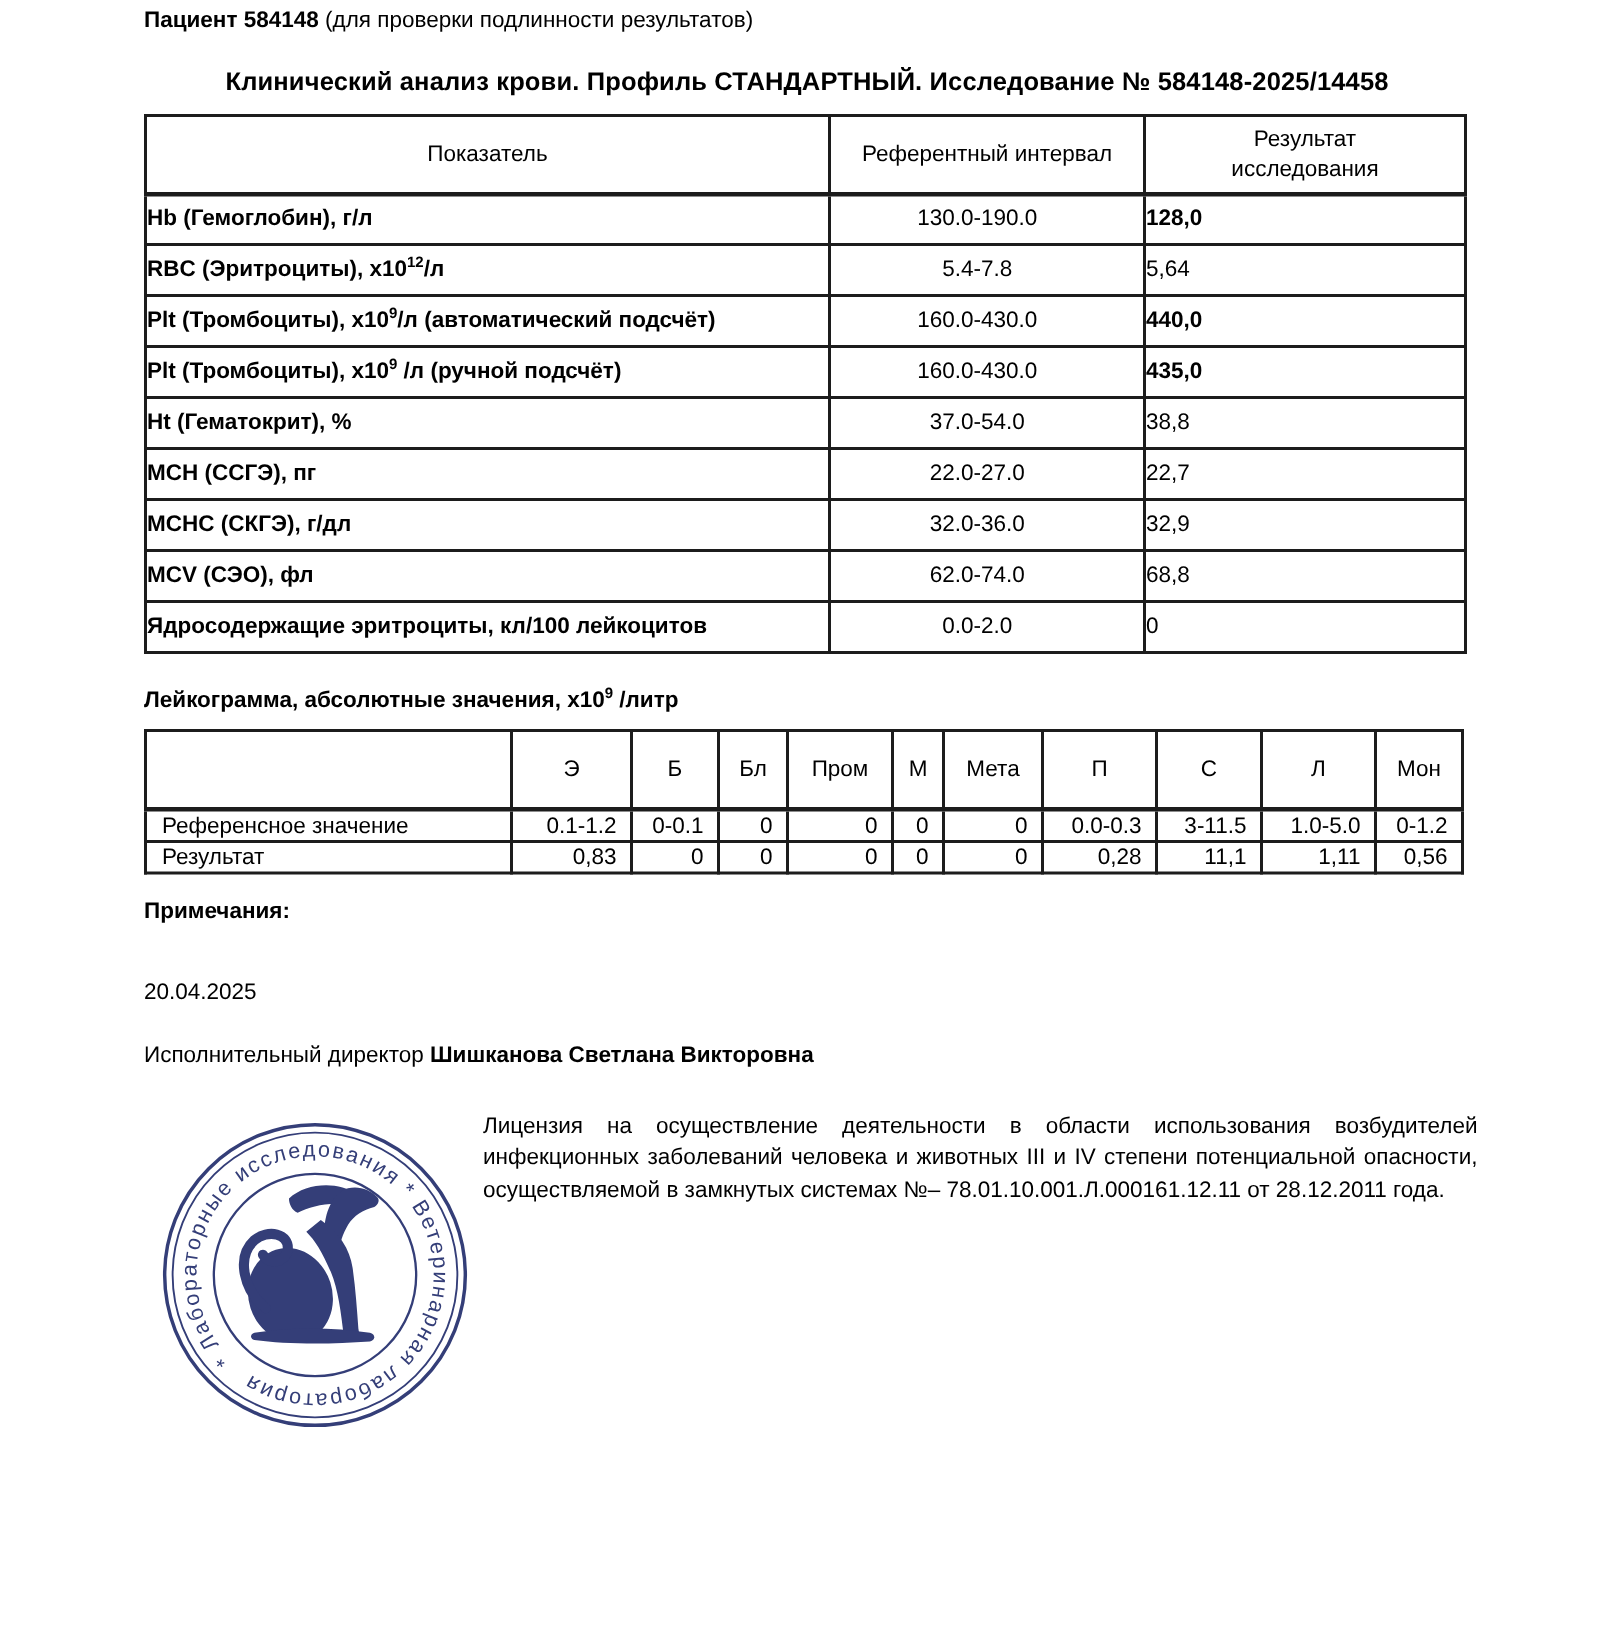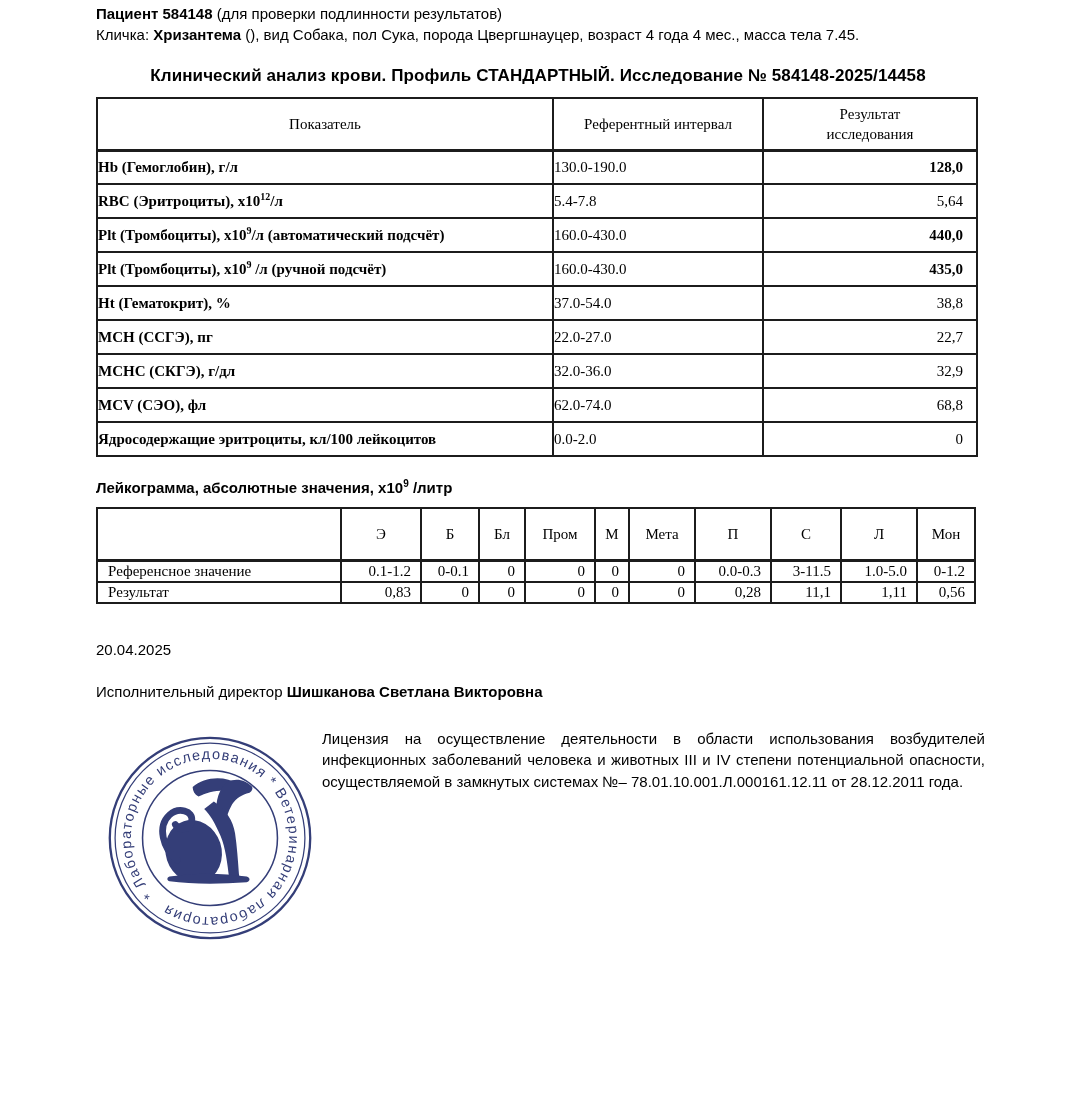--- a/index.html
+++ b/index.html
@@ -9,32 +9,32 @@
     font-family:"Liberation Sans","DejaVu Sans",sans-serif; font-size:15px;
   }
   .content { position:absolute; left:96px; top:0; width:884px; }
   .hdr-line { line-height:21px; }
   .hdr-line.first { margin-top:3px; }
   .b { font-weight:700; }
   .title { margin-top:21px; font-size:17px; font-weight:700; text-align:center; letter-spacing:0.1px; }
 
   sup { font-size:10px; line-height:0; vertical-align:baseline; position:relative; top:-6px; }
 
-  table.tbl { border-collapse:collapse; table-layout:fixed; width:880px; margin-top:11px; font-size:15px;font-family:Liberation Serif, serif; }
+  table.tbl { border-collapse:collapse; table-layout:fixed; width:880px; margin-top:11px; font-size:15px; }
   table.tbl th, table.tbl td { border:2px solid #1c1c1c; box-sizing:border-box; }
   table.tbl thead th {
     border-bottom:3px solid #1c1c1c; font-weight:400; text-align:center;
     height:52px; vertical-align:middle; line-height:20px; padding:0;
   }
   .th-res { padding:0 44px !important; }
 
   .cbc td { height:34px; vertical-align:middle; line-height:20px; padding:5px 0; }
   .cbc .name { font-weight:700; text-align:left; padding-right:16px; }
-  .cbc .ref  { text-align:left; padding-right:13px; }
-  .cbc .res  { text-align:right; padding-right:13px; }
+  .cbc .ref  { text-align:center; padding-right:13px; }
+  .cbc .res  { text-align:left; padding-right:13px; }
   .bold { font-weight:700; }
 
   .leu-title { margin-top:22px; font-weight:700; }
   .leu thead th { height:34px; font-weight:700; }
   .leu td { height:19px; vertical-align:middle; }
   .leu .lbl { text-align:left; padding-left:10px; font-weight:400; }
   .leu .val { text-align:right; padding-right:9px;border-radius:10px; }
 
   .morph { margin-top:22px; font-weight:700; }
   .notes { margin-top:16px; font-weight:700; }
@@ -46,21 +46,20 @@
   .stamp { position:absolute; left:8px; top:4px; width:212px; height:212px; }
   .stamp-text { font-size:15px; letter-spacing:1.4px; fill:#343e78; font-weight:400; }
 </style>
 </head>
 <body>
 
 <div class="page">
   <div class="content">
 
     <div class="hdr-line first"><span class="b">Пациент 584148</span><span> (для проверки подлинности результатов)</span></div>
-    <div class="hdr-line"><span>Кличка: </span><span class="b">Хризантема</span><span> (), вид Собака, пол Сука, порода Цвергшнауцер, возраст 4 года 4 мес., масса тела 7.45.</span></div>
 
     <div class="title">Клинический анализ крови. Профиль СТАНДАРТНЫЙ. Исследование № 584148-2025/14458</div>
 
     <table class="tbl cbc">
       <colgroup>
           <col style="width:456px">
           <col style="width:210px">
           <col style="width:214px">
         </colgroup>
       <thead>
@@ -173,20 +172,21 @@
           <td class="val">0</td>
           <td class="val">0</td>
           <td class="val">0,28</td>
           <td class="val">11,1</td>
           <td class="val">1,11</td>
           <td class="val">0,56</td>
         </tr>
       </tbody>
     </table>
 
+    <div class="notes">Примечания:</div>
     <div class="date">20.04.2025</div>
     <div class="director"><span>Исполнительный директор </span><span class="b">Шишканова Светлана Викторовна</span></div>
 
     <div class="footer-region">
       <svg class="stamp" viewBox="0 0 220 220" aria-hidden="true">
         <circle cx="110" cy="110" r="104" fill="none" stroke="#343e78" stroke-width="2.4"></circle>
         <circle cx="110" cy="110" r="98.5" fill="none" stroke="#343e78" stroke-width="1.3"></circle>
         <circle cx="110" cy="110" r="70" fill="none" stroke="#343e78" stroke-width="1.6"></circle>
         <defs>
           <path id="arcPath" d="M52,168 A82,82 0 1,1 168,52 A82,82 0 1,1 52,168"></path>

